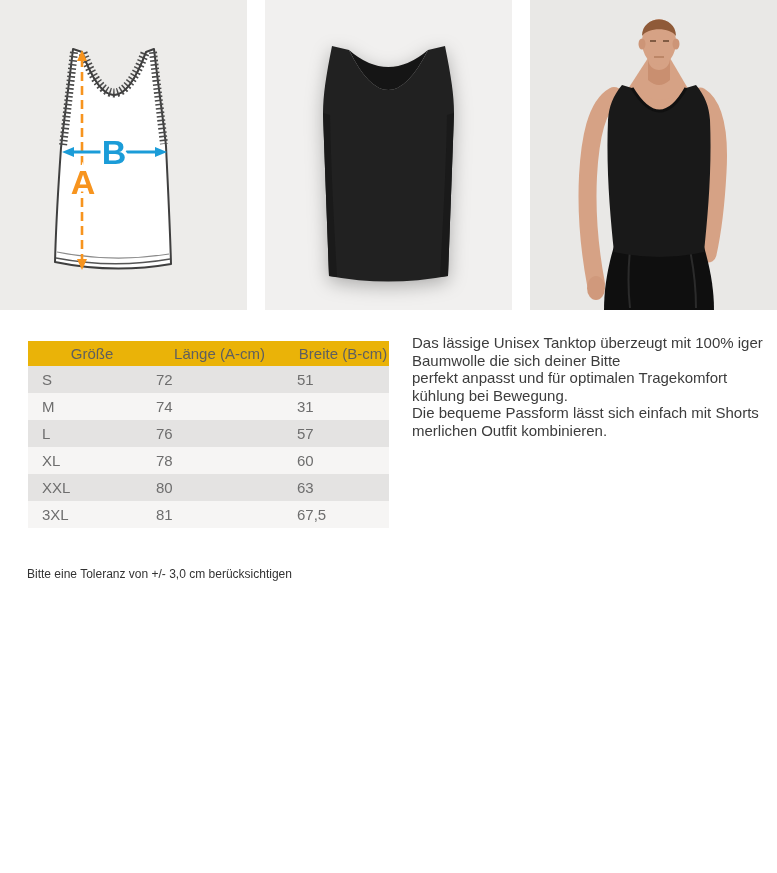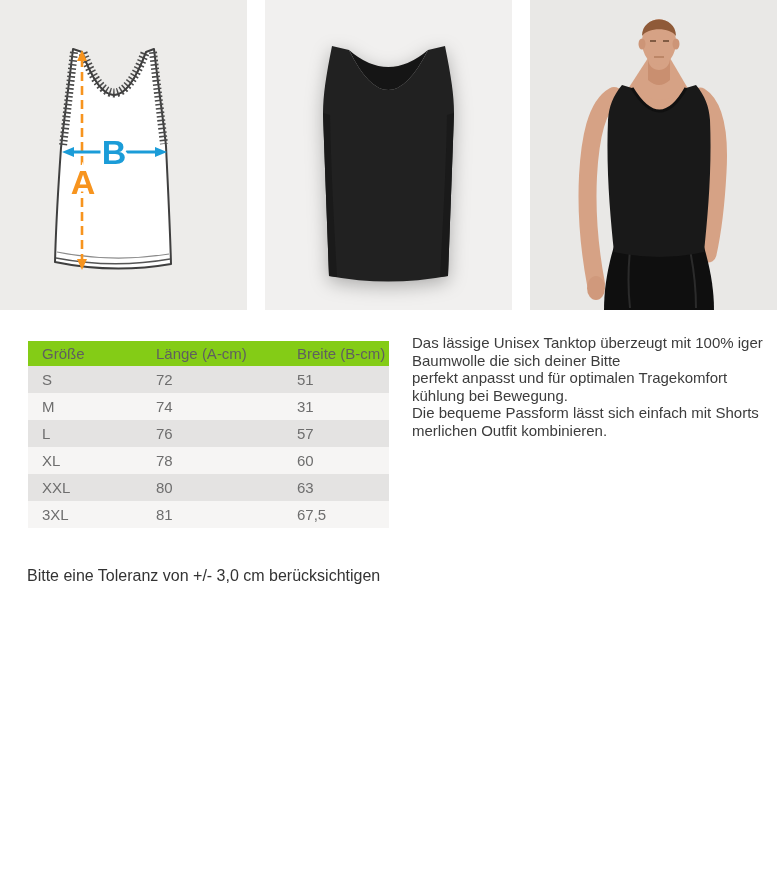--- a/index.html
+++ b/index.html
@@ -22,44 +22,44 @@
 
   
   .size-table{
     position:absolute;left:28px;top:341px;width:361px;
     border-collapse:collapse;
     font-size:15px;
     color:#6e6e6e;
     table-layout:fixed;
   }
   .size-table th{
-    font-weight:normal;text-align:left;
+    font-weight:normal;text-align:center;
     height:25px;padding:0 0 0 14px;
-    background:#84cc16;color:#5f5f5f;
+    background:#eab308;color:#5f5f5f;
   }
   .size-table td{
     height:27px;padding:0 0 0 14px;
   }
   .size-table tbody tr:nth-child(odd) td{background:#e4e3e2;}
   .size-table tbody tr:nth-child(even) td{background:#f6f5f4;}
   .col-size{width:114px;}
   .col-length{width:141px;}
   .col-width{width:106px;}
 
   
   .description{
     position:absolute;left:412px;top:334px;width:360px;
     font-size:15px;line-height:17.6px;color:#3c3c3c;
   }
   .desc-line{white-space:nowrap;}
 
   
   .tolerance-note{
     position:absolute;left:27px;top:567px;
-    font-size:16px;color:#333333;white-space:nowrap;
+    font-size:12px;color:#333333;white-space:nowrap;
   }
 </style>
 </head>
 <body>
 
 <div class="page">
 
   <div class="gallery">
 
     <div class="gallery-item">

